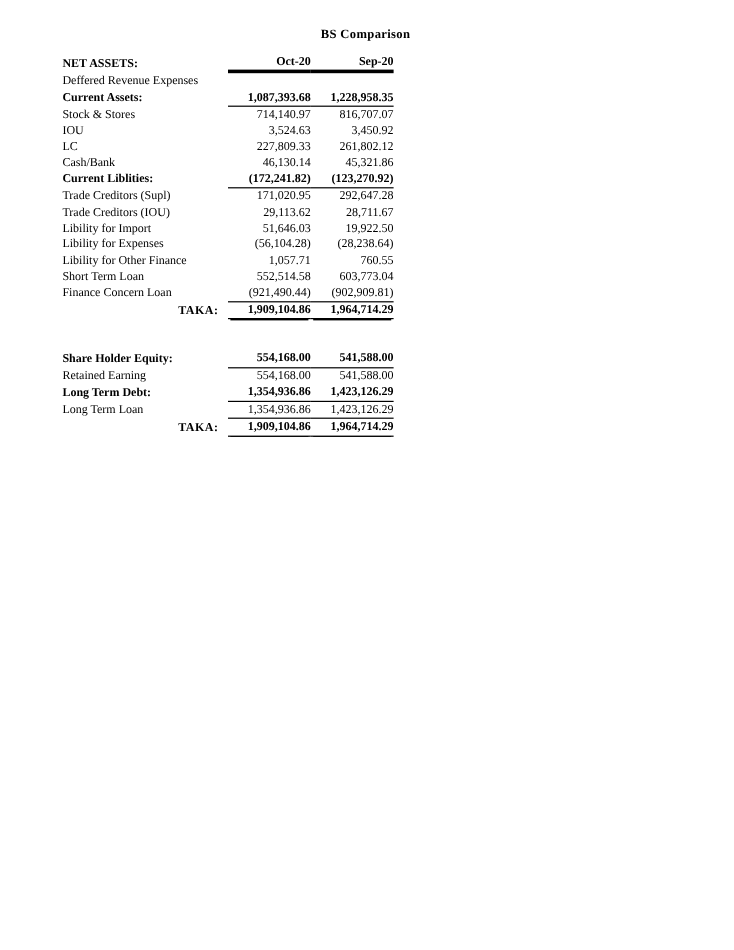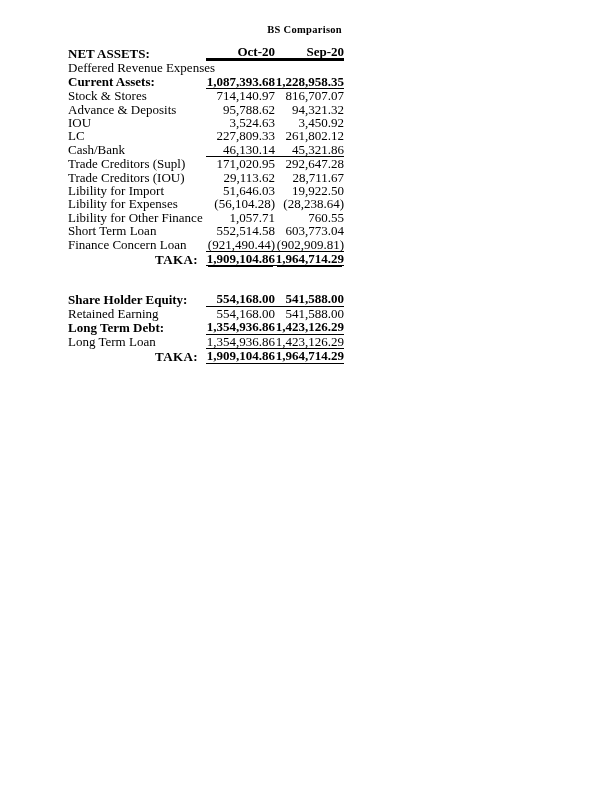--- a/index.html
+++ b/index.html
@@ -28,25 +28,25 @@
     left: 0;
     top: 24px;
     width: 314px;
     text-align: right;
     font-size: 10.5px;
     font-weight: bold;
     letter-spacing: 0.3px;
   }
   table.bs {
     position: absolute;
-    left: 40px;
+    left: 24px;
     top: 45px;
     width: 276px;
     border-collapse: collapse;
-    font-size: 13px;
+    font-size: 10px;
     table-layout: fixed;
   }
   table.bs col.c-label { width: 138px; }
   table.bs col.c-oct   { width: 69px; }
   table.bs col.c-sep   { width: 69px; }
 
   table.bs td {
     padding: 0 0 0 0;
     height: 13.4px;
     line-height: 13.4px;
@@ -105,38 +105,38 @@
           <td class="label">Current Assets:</td>
           <td class="num">1,087,393.68</td>
           <td class="num">1,228,958.35</td>
         </tr>
         <tr>
           <td class="label">Stock &amp; Stores</td>
           <td class="num rule-top">714,140.97</td>
           <td class="num rule-top">816,707.07</td>
         </tr>
         <tr>
-          <td class="label">Advance &amp; Deposits</td>
-          <td class="num">95,788.62</td>
-          <td class="num">94,321.32</td>
-        </tr>
-        <tr>
           <td class="label">IOU</td>
           <td class="num">3,524.63</td>
           <td class="num">3,450.92</td>
         </tr>
         <tr>
           <td class="label">LC</td>
           <td class="num">227,809.33</td>
           <td class="num">261,802.12</td>
         </tr>
         <tr>
           <td class="label">Cash/Bank</td>
           <td class="num">46,130.14</td>
           <td class="num">45,321.86</td>
+        </tr>
+        <tr class="bold">
+          <td class="label">Current Liblities:</td>
+          <td class="num">(172,241.82)</td>
+          <td class="num">(123,270.92)</td>
         </tr>
         <tr>
           <td class="label">Trade Creditors (Supl)</td>
           <td class="num rule-top">171,020.95</td>
           <td class="num rule-top">292,647.28</td>
         </tr>
         <tr>
           <td class="label">Trade Creditors (IOU)</td>
           <td class="num">29,113.62</td>
           <td class="num">28,711.67</td>

